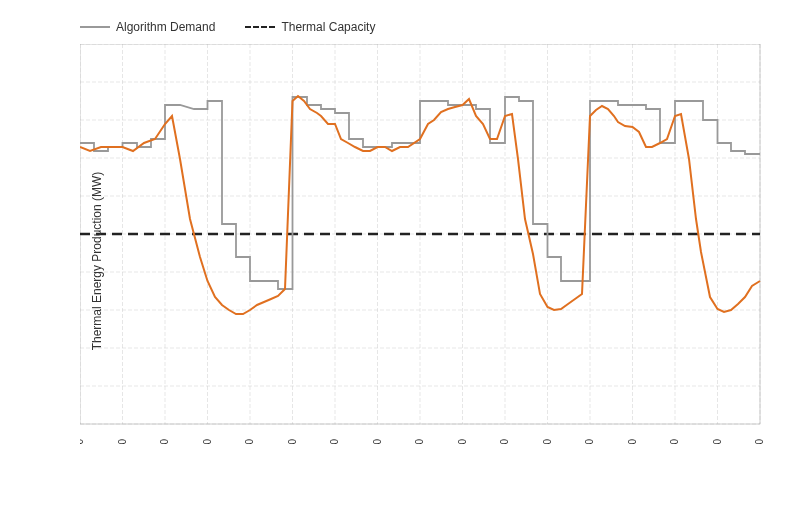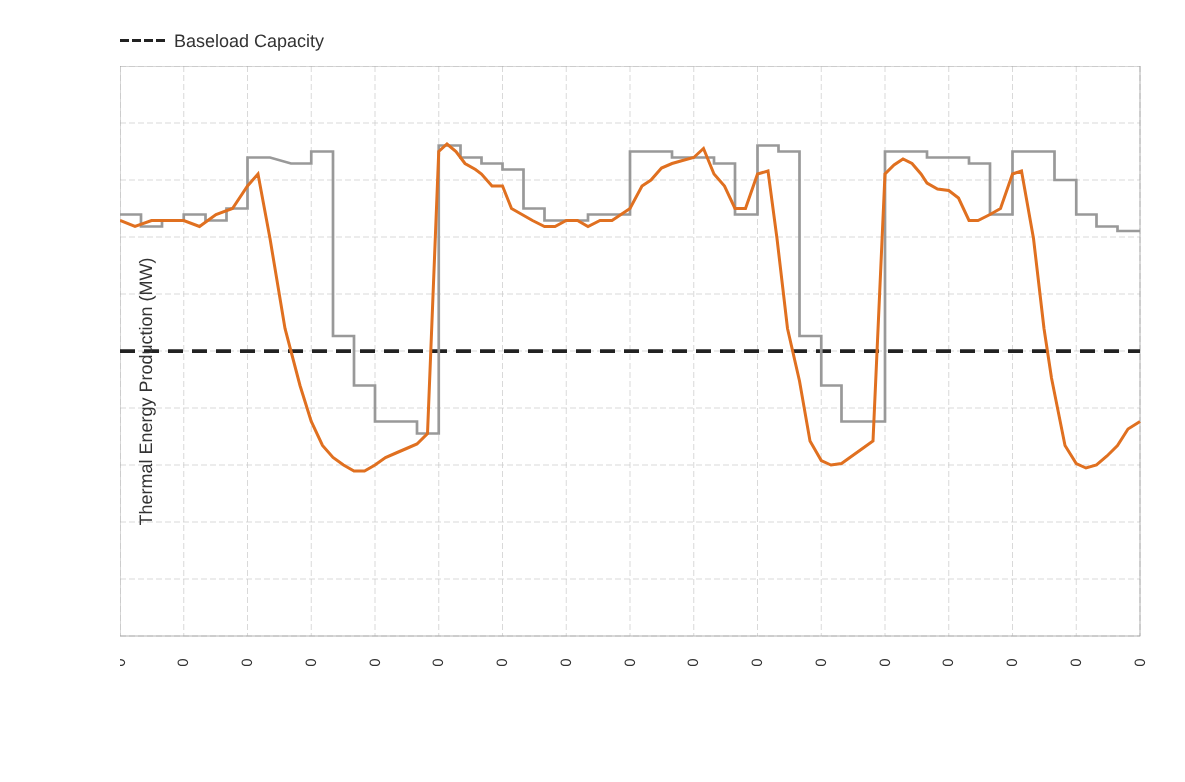--- a/index.html
+++ b/index.html
@@ -35,22 +35,26 @@
       display: block;
     }
   </style>
 </head>
 <body>
 
 <div class="chart-container">
 
   <div class="legend">
     <div class="legend-item">
+      <div style="width:30px; height:2px; background:#999;"></div>
+      <span>Algorithm Demand</span>
+    </div>
+    <div class="legend-item">
       <div style="width:30px; height:2px; border-top: 2px dashed #222;"></div>
-      <span>Baseload Capacity</span>
+      <span>Thermal Capacity</span>
     </div>
   </div>
 
   <div style="position:absolute; left:8px; top:50%; transform:translateY(-50%) rotate(-90deg); font-size:12px; white-space:nowrap; color:#333;">Thermal Energy Production (MW)</div>
 
   <svg class="chart-svg" width="700" height="400" viewBox="0 0 700 400" style="margin-left:10px;">
 
     <defs>
       <clipPath id="chartClip">
         <rect x="0" y="0" width="680" height="380"></rect>

